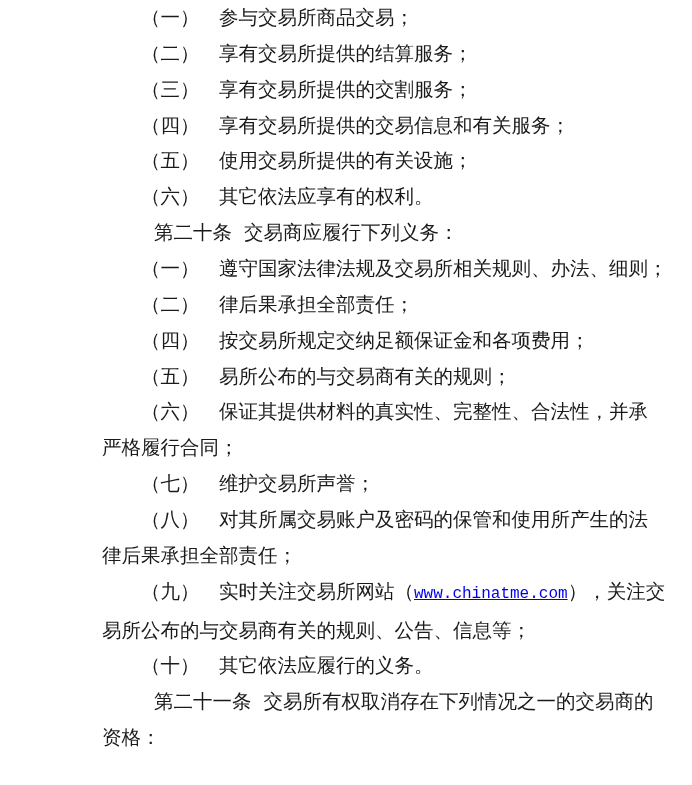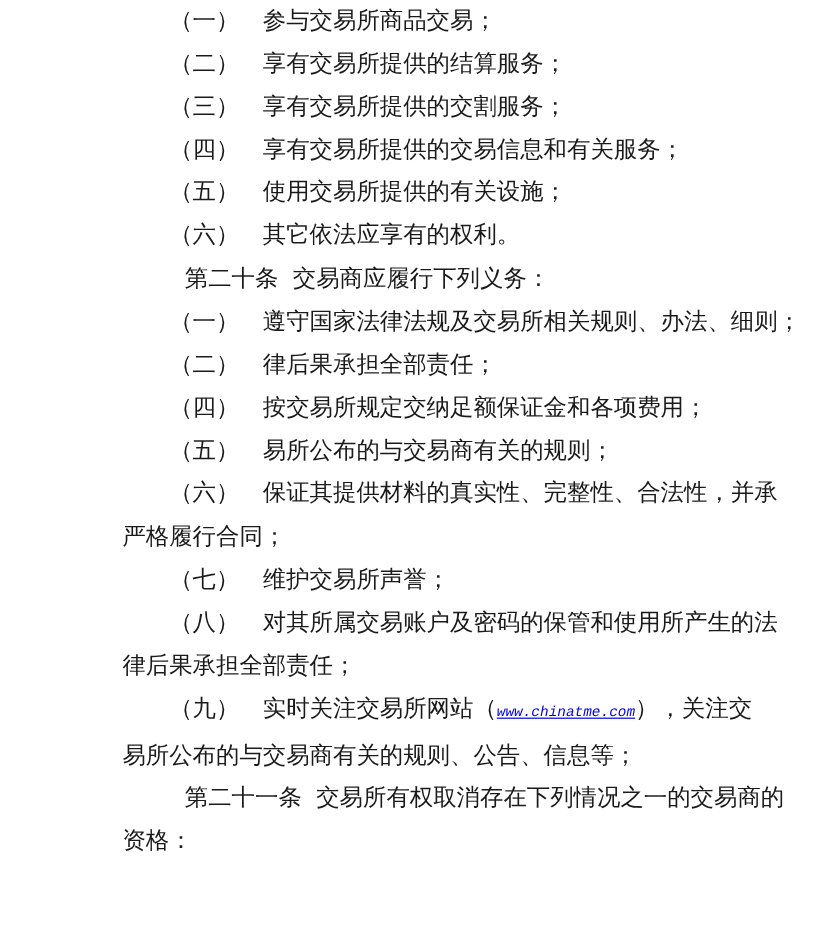--- a/index.html
+++ b/index.html
@@ -34,24 +34,23 @@
   .seg-normal {
     font-weight: 400;
   }
   .seg-bold {
     font-weight: 400;
     margin-right: 12px;
     margin-left: 13px;
   }
   a.seg-link {
     font-family: "Liberation Mono", "DejaVu Sans Mono", monospace;
-    font-size: 12px;
+    font-size: 16px;
     color: var(--link-color, #0000ee);
     text-decoration: underline;
-    font-style: italic;
   }
 </style>
 </head>
 <body>
 
 <div class="page">
   <div>
       <div class="doc-line indent"><span class="seg-normal">（一）　参与交易所商品交易；</span></div>
       <div class="doc-line indent"><span class="seg-normal">（二）　享有交易所提供的结算服务；</span></div>
       <div class="doc-line indent"><span class="seg-normal">（三）　享有交易所提供的交割服务；</span></div>
@@ -63,16 +62,17 @@
       <div class="doc-line indent"><span class="seg-normal">（二）　律后果承担全部责任；</span></div>
       <div class="doc-line indent"><span class="seg-normal">（四）　按交易所规定交纳足额保证金和各项费用；</span></div>
       <div class="doc-line indent"><span class="seg-normal">（五）　易所公布的与交易商有关的规则；</span></div>
       <div class="doc-line indent"><span class="seg-normal">（六）　保证其提供材料的真实性、完整性、合法性，并承</span></div>
       <div class="doc-line"><span class="seg-normal">严格履行合同；</span></div>
       <div class="doc-line indent"><span class="seg-normal">（七）　维护交易所声誉；</span></div>
       <div class="doc-line indent"><span class="seg-normal">（八）　对其所属交易账户及密码的保管和使用所产生的法</span></div>
       <div class="doc-line"><span class="seg-normal">律后果承担全部责任；</span></div>
       <div class="doc-line indent"><span class="seg-normal">（九）　实时关注交易所网站（</span><a href="#" class="seg-link">www.chinatme.com</a><span class="seg-normal">），关注交</span></div>
       <div class="doc-line"><span class="seg-normal">易所公布的与交易商有关的规则、公告、信息等；</span></div>
+      <div class="doc-line indent"><span class="seg-normal">（十）　其它依法应履行的义务。</span></div>
       <div class="doc-line indent"><span class="seg-bold">第二十一条</span><span class="seg-normal">交易所有权取消存在下列情况之一的交易商的</span></div>
       <div class="doc-line"><span class="seg-normal">资格：</span></div>
     </div>
 </div>
 
 </body></html>

